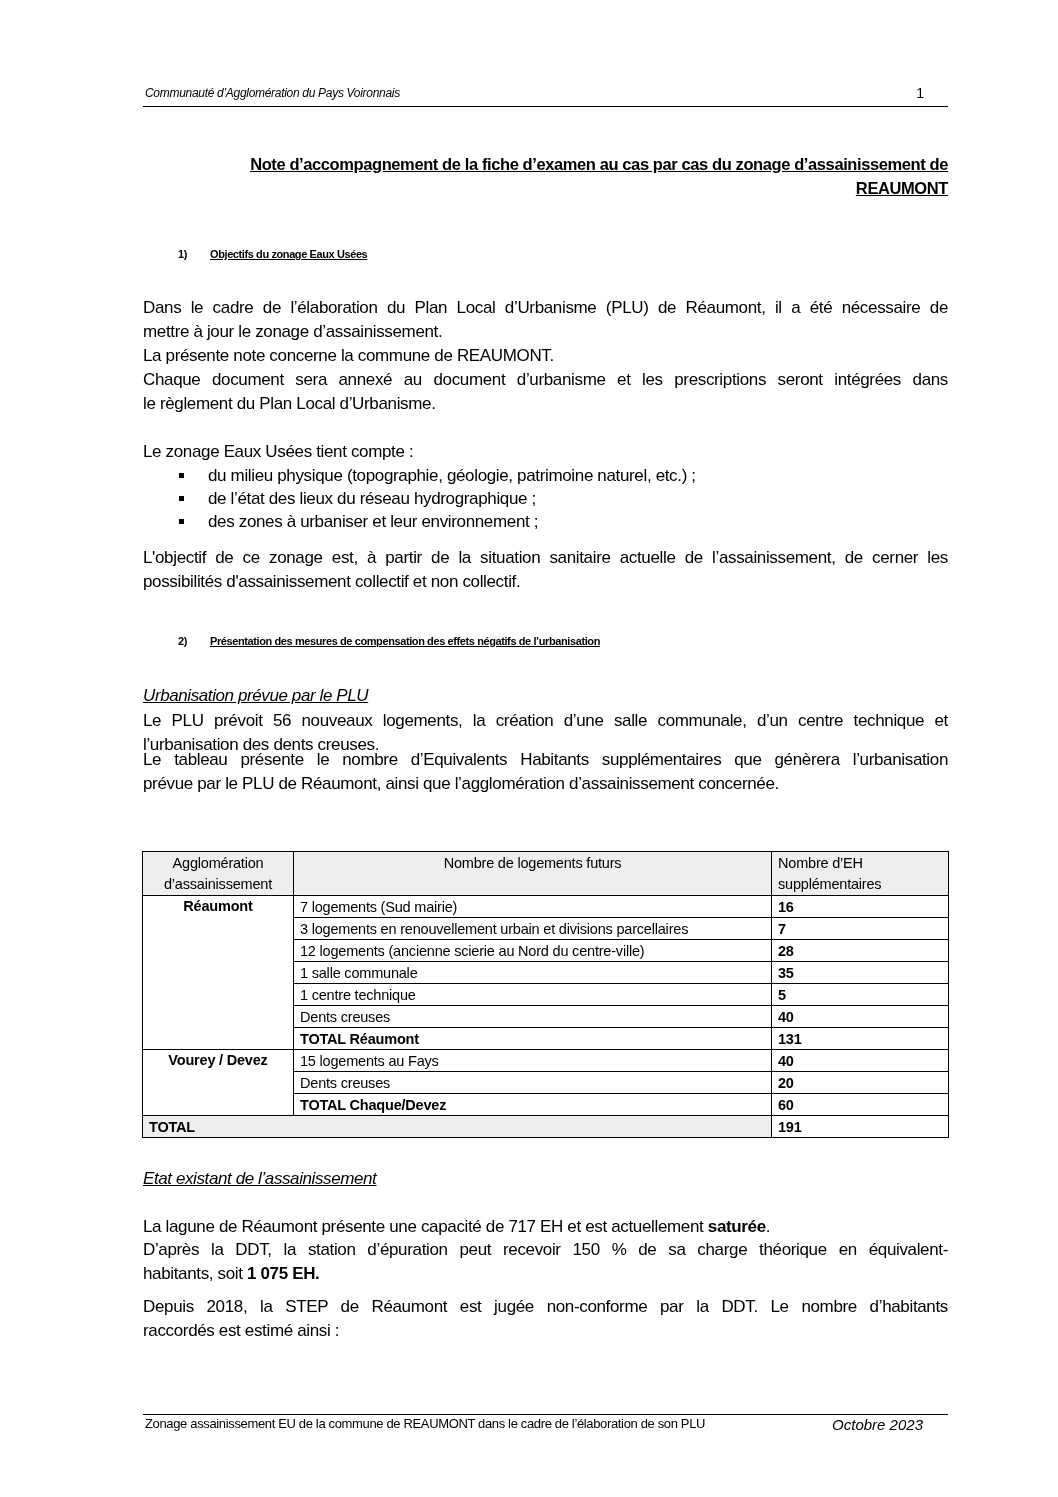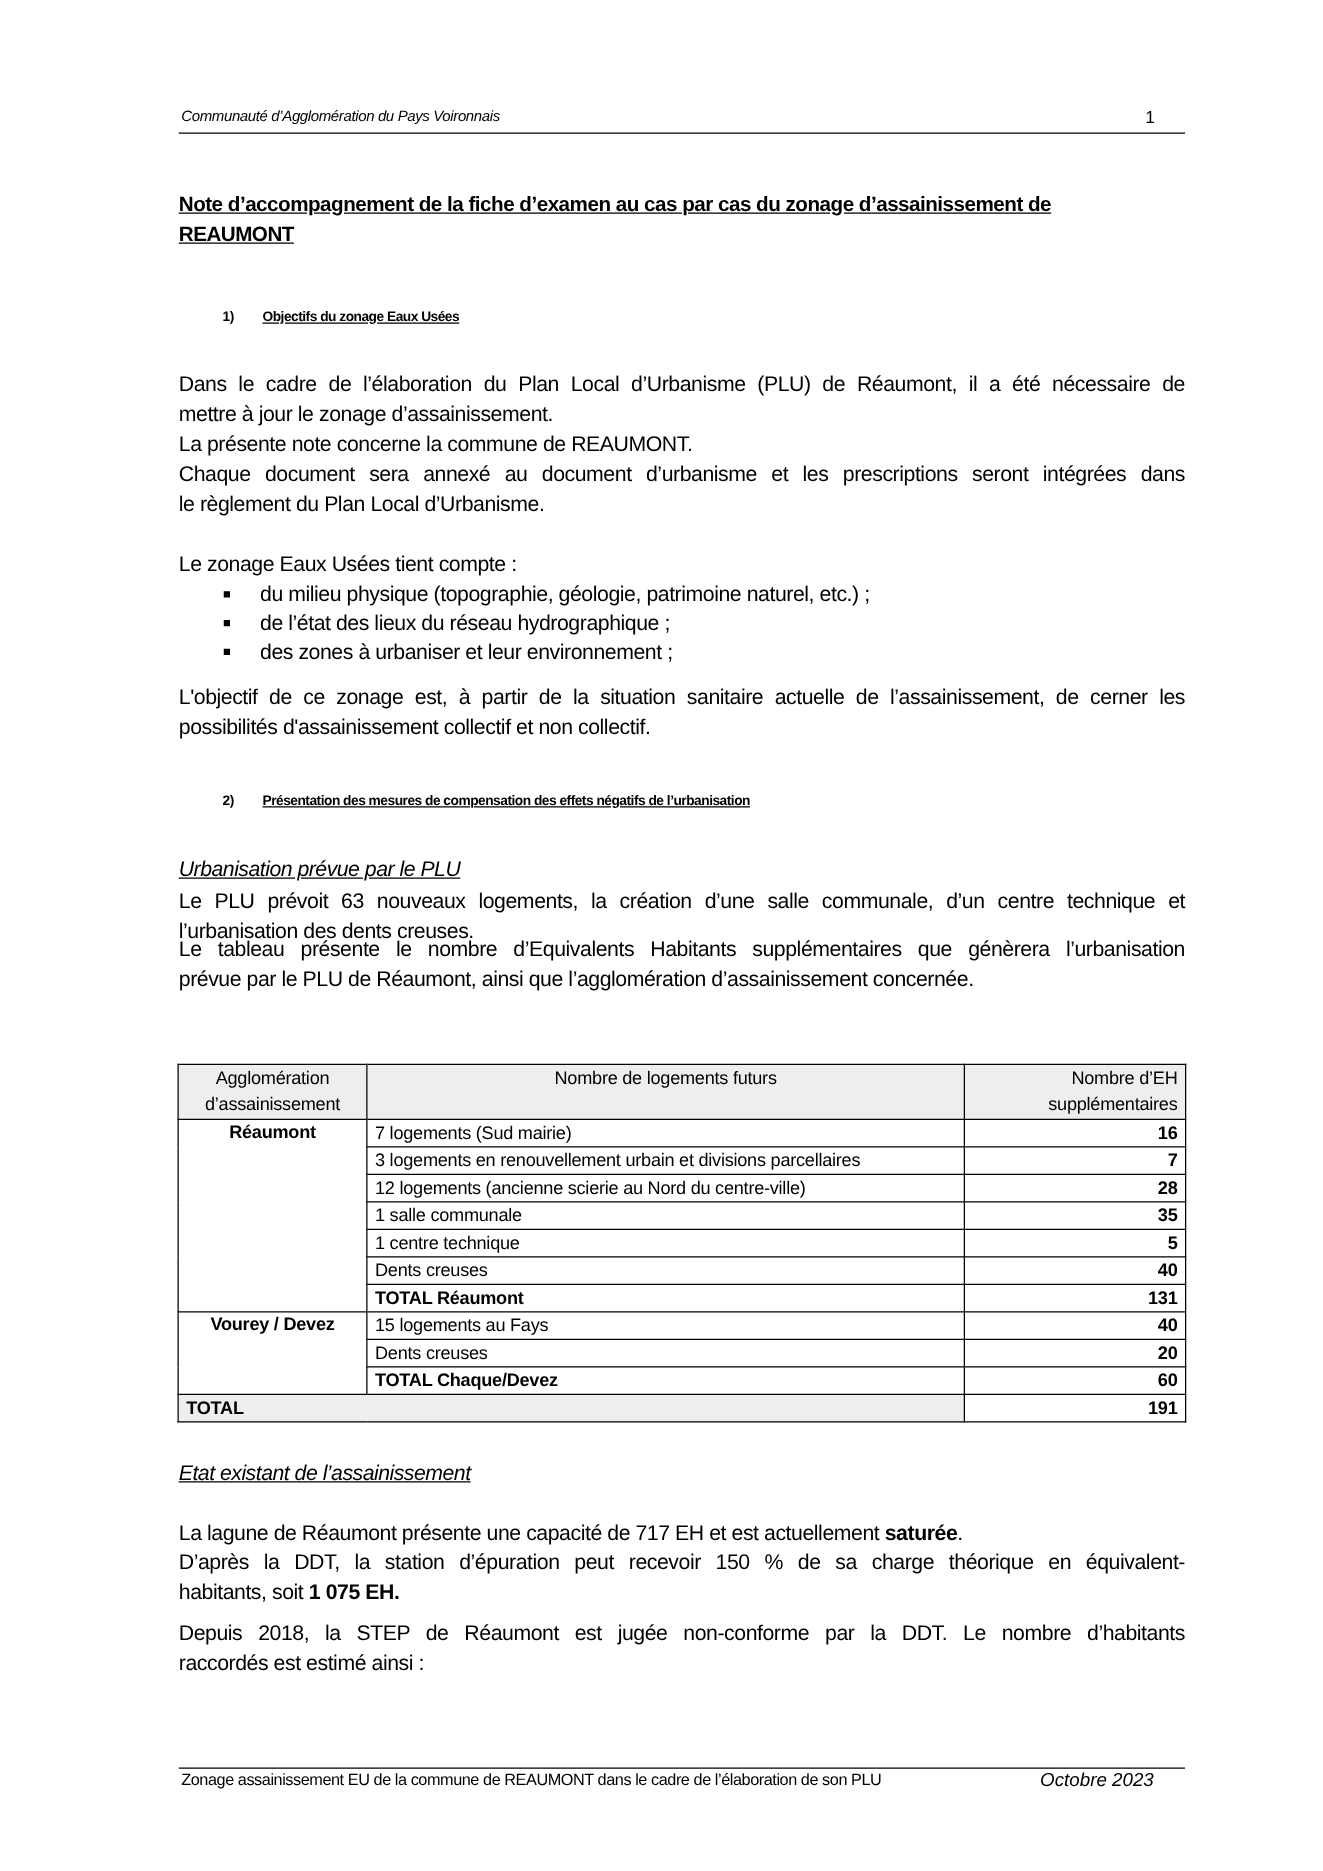--- a/index.html
+++ b/index.html
@@ -5,21 +5,21 @@
   html, body { margin: 0; padding: 0; background: #ffffff; }
   body { width: 1058px; height: 1497px; position: relative; overflow: hidden;
          font-family: "Liberation Sans", sans-serif; color: #000; }
   .page { position: absolute; left: 0; top: 0; width: 1058px; height: 1497px; }
 
   .header { position: absolute; left: 143px; top: 86px; width: 805px; height: 20px;
             border-bottom: 1px solid #000; }
   .header .left { position: absolute; left: 2px; top: 0; font-size: 12px; font-style: italic; letter-spacing: -0.3px; }
   .header .right { position: absolute; right: 24px; top: -1px; font-size: 14px; }
 
-  .title { position: absolute; left: 143px; top: 152px; width: 805px; text-align: left;
+  .title { position: absolute; left: 143px; top: 152px; width: 805px; text-align: right;
            font-size: 16.5px; font-weight: bold; text-decoration: underline; line-height: 24px; letter-spacing: -0.4px; }
 
   .h1 { position: absolute; left: 178px; font-size: 11px; font-weight: bold; letter-spacing: -0.4px; }
   .h1 .num { display: inline-block; width: 32px; }
   .h1 .txt { text-decoration: underline; }
 
   .p { position: absolute; left: 143px; width: 805px; font-size: 17px; line-height: 24px; letter-spacing: -0.35px; }
   .justify { text-align: justify; text-align-last: left; }
   .lines div { white-space: nowrap; }
 
@@ -28,21 +28,21 @@
   .bullets .li .dot { position: absolute; left: 4px; top: 9px; width: 5px; height: 5px; background: #000; }
 
   .sub { position: absolute; left: 143px; font-size: 17px; font-style: italic; text-decoration: underline; letter-spacing: -0.4px; }
 
   table.eh { position: absolute; left: 142px; top: 851px; border-collapse: collapse;
              font-size: 14.5px; letter-spacing: -0.2px; }
   table.eh td, table.eh th { border: 1.5px solid #000; padding: 0 6px; height: 21px; line-height: 20px; }
   table.eh th { background: #eeeeee; font-weight: normal; font-size: 14.5px; height: 42px; line-height: 21px; vertical-align: top; padding-top: 1px; }
   table.eh .c1 { width: 138px; text-align: center; }
   table.eh .c2 { width: 465px; text-align: left; }
-  table.eh .c3 { width: 164px; text-align: right; font-weight: bold; }
+  table.eh .c3 { width: 164px; text-align: left; font-weight: bold; }
   table.eh td.agg { font-weight: bold; vertical-align: top; text-align: center; }
   table.eh td.bold { font-weight: bold; }
   table.eh td.totlabel { background: #eeeeee; text-align: left; font-weight: bold; }
 
   .footer { position: absolute; left: 143px; top: 1414px; width: 805px; border-top: 1.5px solid #000; height: 22px; }
   .footer .left { position: absolute; left: 2px; top: 1px; font-size: 13px; letter-spacing: -0.35px; }
   .footer .right { position: absolute; right: 25px; top: 1px; font-size: 15px; font-style: italic; }
 </style>
 </head>
 <body>
@@ -84,21 +84,21 @@
     <div>possibilités d'assainissement collectif et non collectif.</div>
   </div>
 
   <div class="h1" style="top:635px;">
     <span class="num">2)</span><span class="txt">Présentation des mesures de compensation des effets négatifs de l’urbanisation</span>
   </div>
 
   <div class="sub" style="top:686px;font-style:italic;">Urbanisation prévue par le PLU</div>
 
   <div class="p lines" style="top:709px;">
-    <div style="text-align:justify;text-align-last:justify;">Le PLU prévoit 63 nouveaux logements, la création d’une salle communale, d’un centre technique et</div>
+    <div style="text-align:justify;text-align-last:justify;">Le PLU prévoit 56 nouveaux logements, la création d’une salle communale, d’un centre technique et</div>
     <div>l’urbanisation des dents creuses.</div>
   </div>
 
   <div class="p lines" style="top:748px;">
     <div style="text-align:justify;text-align-last:justify;">Le tableau présente le nombre d’Equivalents Habitants supplémentaires que génèrera l’urbanisation</div>
     <div>prévue par le PLU de Réaumont, ainsi que l’agglomération d’assainissement concernée.</div>
   </div>
 
   <table class="eh">
     <thead>

